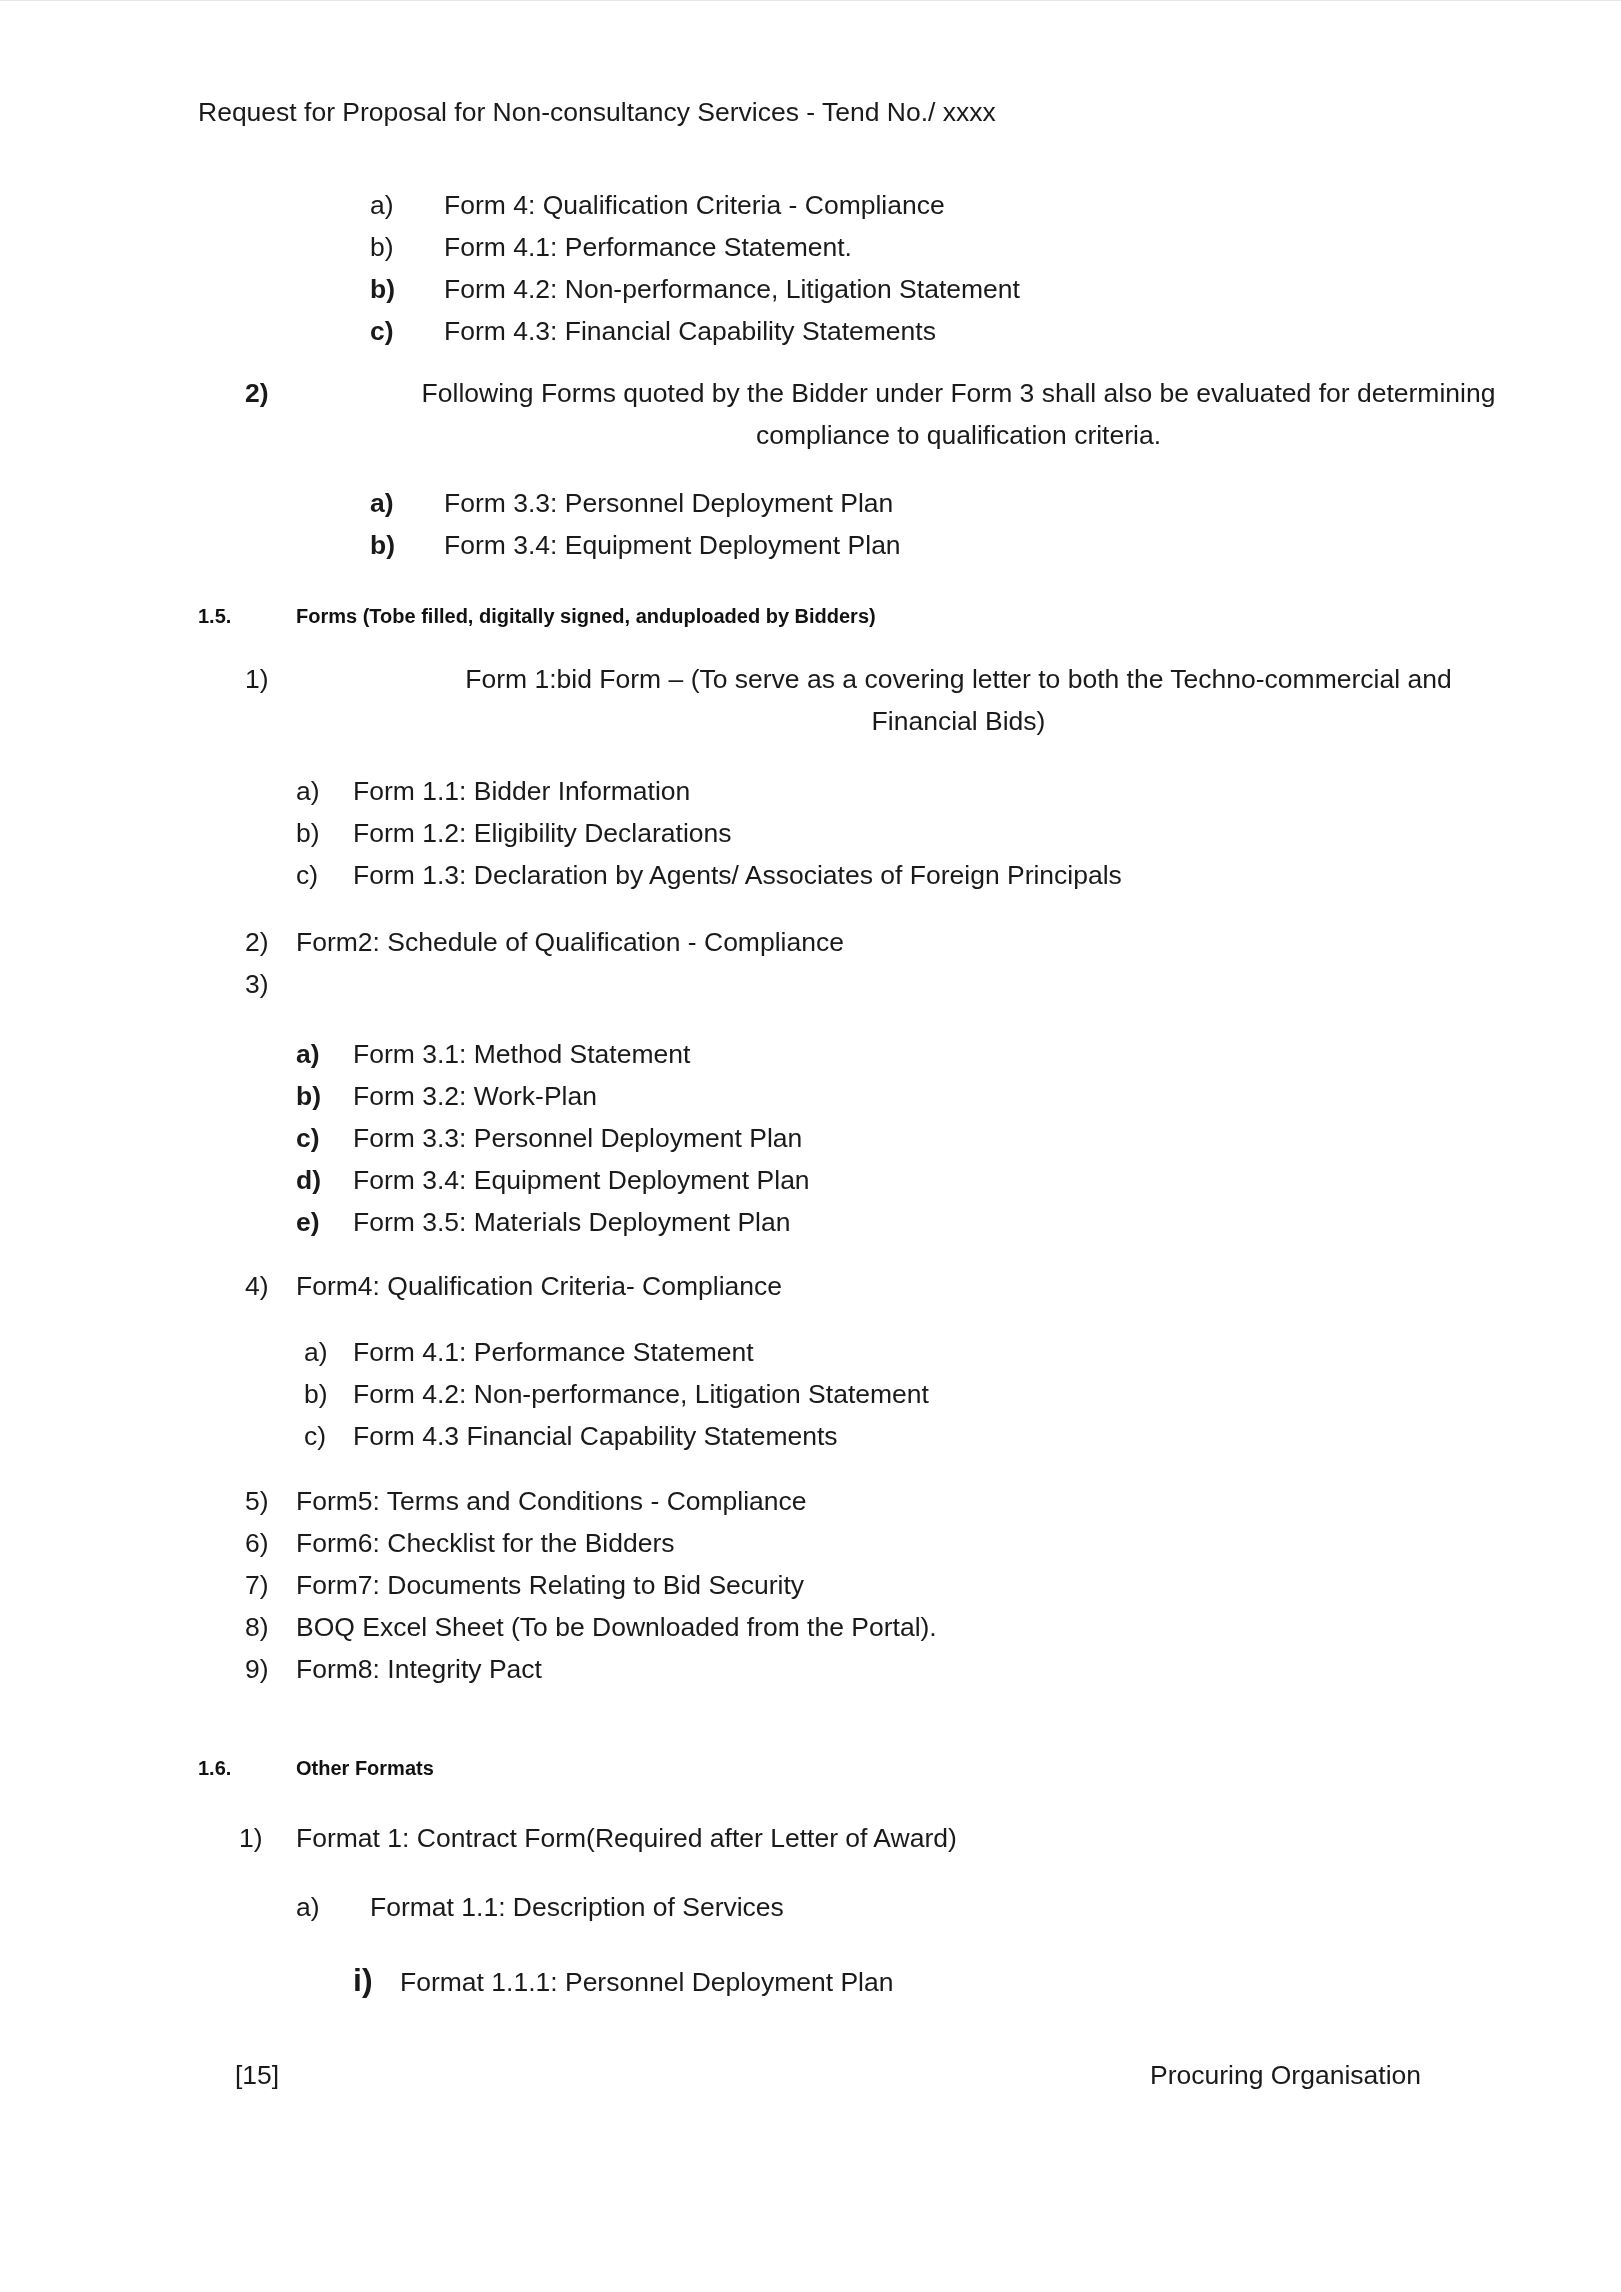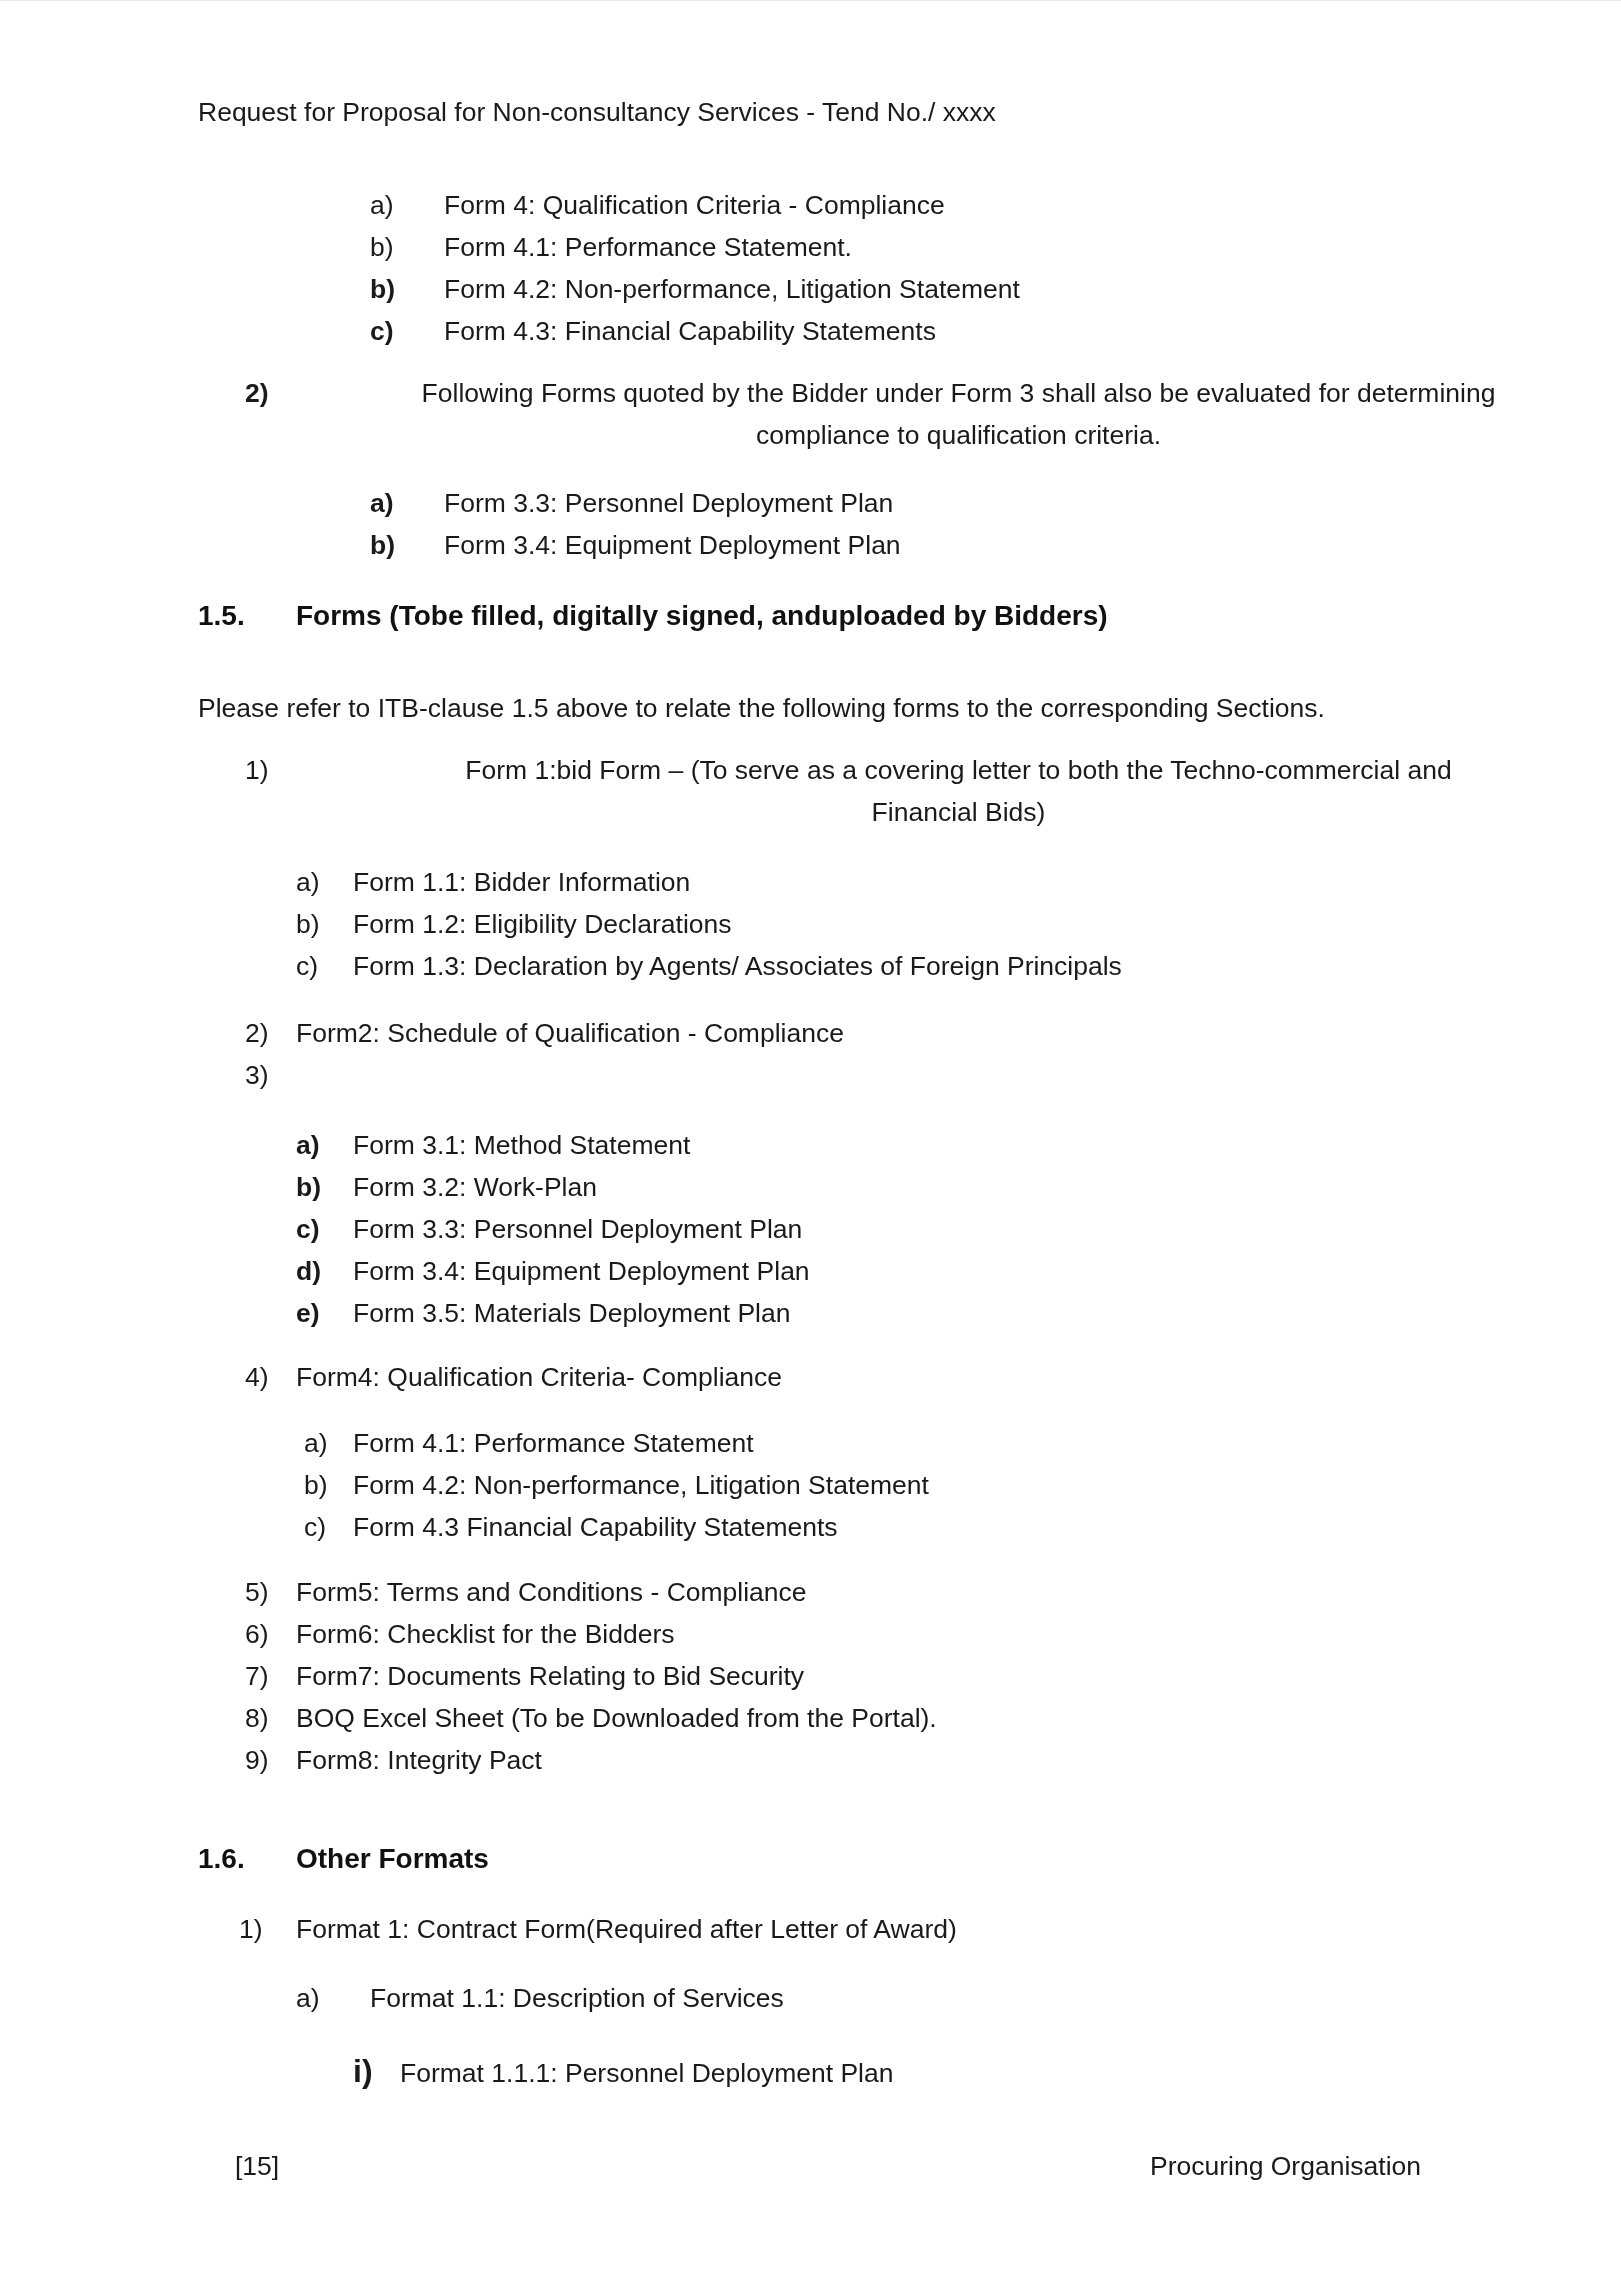--- a/index.html
+++ b/index.html
@@ -26,21 +26,21 @@
   .pl-h  {padding-left:198px;}  .w-h  {width:98px;}
   .pl-l1 {padding-left:245px;}  .w-l1 {width:51px;}
   .pl-l2a{padding-left:296px;}  .w-l2a{width:57px;}
   .pl-l2b{padding-left:304px;}  .w-l2b{width:49px;}
   .pl-l3 {padding-left:370px;}  .w-l3 {width:74px;}
   .pl-f1 {padding-left:239px;}  .w-f1 {width:57px;}
   .pl-fa {padding-left:296px;}  .w-fa {width:74px;}
   .pl-fi {padding-left:353px;}  .w-fi {width:47px;}
 
   .bold{font-weight:bold;}
-  .heading{font-weight:bold;font-size:28px;line-height:44px;color:#111;}
+  .heading{font-weight:bold;font-size:20px;line-height:44px;color:#111;}
   .marker-i{font-weight:bold;font-size:32px;}
 
   .mt20{margin-top:19.6px;} .mt22{margin-top:21.6px;} .mt23{margin-top:22.5px;}
   .mt25{margin-top:24.5px;} .mt26{margin-top:25.5px;} .mt27{margin-top:26.5px;}
   .mt28{margin-top:27.4px;} .mt29{margin-top:28px;} .mt32{margin-top:31px;}
   .mt50{margin-top:49px;} .mt52{margin-top:51px;} .mt57{margin-top:56px;}
 
   .footer{
     display:flex;justify-content:space-between;align-items:baseline;
     padding-left:235px;padding-right:200px;gap:32px;
@@ -91,23 +91,20 @@
       <span class="m w-l3 bold">b)</span>
       <span class="txt">Form 3.4: Equipment Deployment Plan</span>
     </div>
   </div>
 
   <div class="row pl-h heading mt29">
     <span class="m w-h">1.5.</span>
     <span class="txt">Forms (Tobe filled, digitally signed, anduploaded by Bidders)</span>
   </div>
 
-  <div class="pl-head mt50">
-    <span>Please refer to ITB-clause 1.5 above to relate the following forms to the corresponding Sections.</span>
-  </div>
 
   <div class="row pl-l1 mt20">
     <span class="m w-l1">1)</span>
     <span class="txt">
       <span class="line">Form 1:bid Form – (To serve as a covering letter to both the Techno-commercial and</span>
       <span class="line">Financial Bids)</span>
     </span>
   </div>
 
   <div class="mt29">

